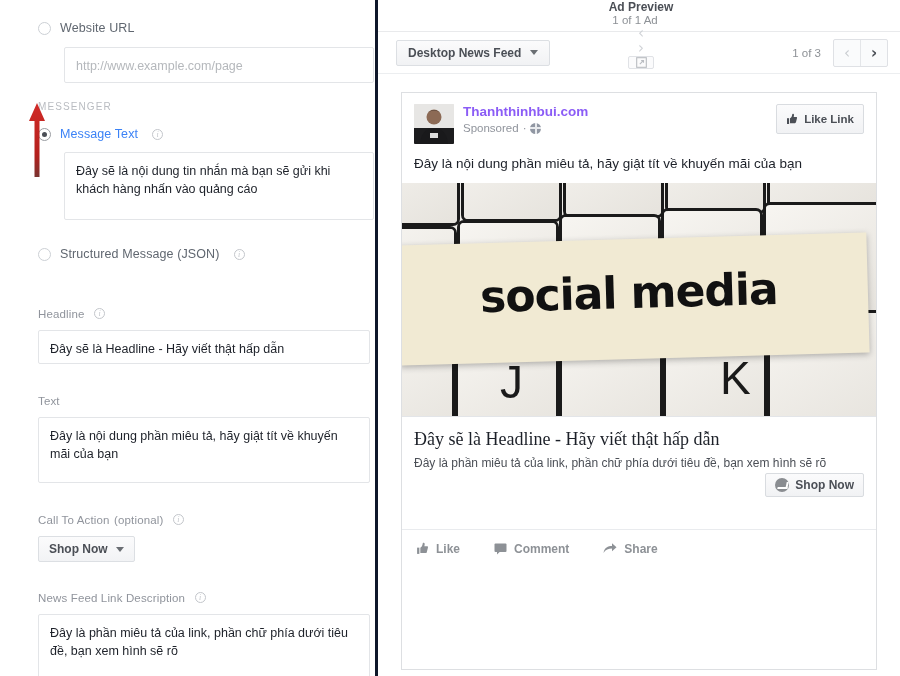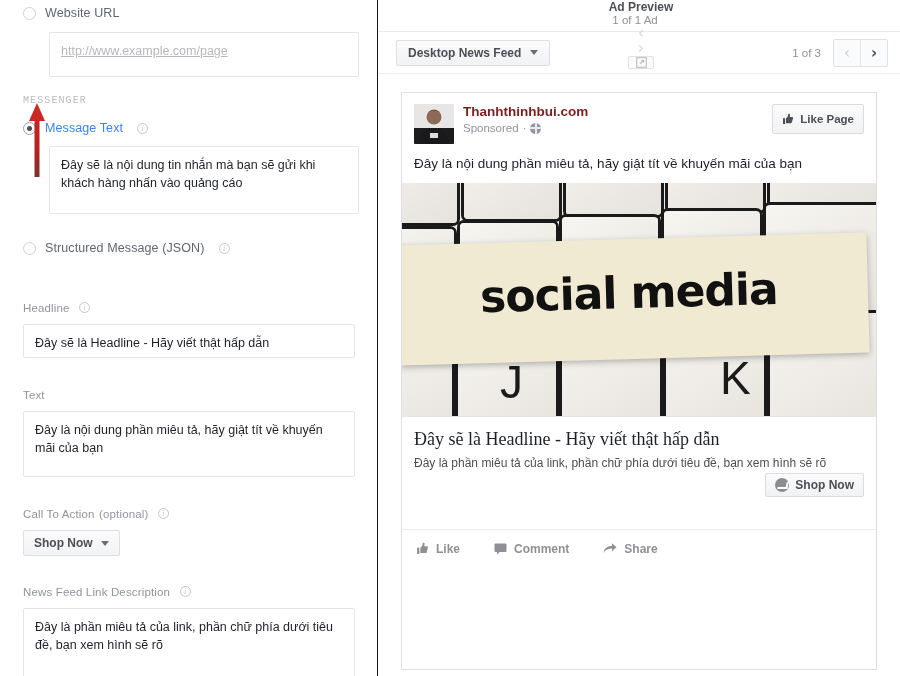--- a/index.html
+++ b/index.html
@@ -20,24 +20,24 @@
     inset: 0;
     display: flex;
     background: #fff;
   }
 
   
   .left-panel {
     width: 378px;
     height: 676px;
     background: #ffffff;
-    border-right: 1px solid #0f172a;
-    box-sizing: border-box;
-    position: relative;
-    padding: 1px;
+    border-right: 3px solid #0f172a;
+    box-sizing: border-box;
+    position: relative;
+    padding: 16px;
     overflow: hidden;
   }
 
   .field-block { padding: 0 22px; }
 
   .radio-row {
     display: flex;
     align-items: center;
     gap: 9px;
     height: 20px;
@@ -97,21 +97,20 @@
     padding: 9px 11px;
     line-height: 1.45;
   }
   .text-input.placeholder { color: #b5b8bc; }
 
   .section-label {
     font-size: 10px;
     letter-spacing: 1.1px;
     color: #b9bcc1;
     text-transform: uppercase;
-    font-family: Liberation Mono, monospace;
   }
 
   .field-label {
     font-size: 11.5px;
     color: #90949c;
     letter-spacing: .15px;
   }
 
   .cta-select {
     display: inline-flex;
@@ -278,21 +277,21 @@
     flex: 0 0 auto;
     border-radius: 1px;
     overflow: hidden;
     background: #e9e9e9;
     position: relative;
     margin-right: 9px;
   }
   .page-name {
     font-size: 13.5px;
     font-weight: bold;
-    color: #7f1d1d;
+    color: #8b5cf6;
     line-height: 16px;
     text-align: right;
   }
   .sponsored {
     font-size: 11.5px;
     color: #90949c;
     margin-top: 2px;
     display: flex;
     align-items: center;
     gap: 4px;
@@ -461,21 +460,21 @@
 
 <div class="app">
 
   <div class="left-panel">
 
     <div class="field-block" style="padding-top:2px;">
       <div class="radio-row">
         <span class="radio"></span>
         <span class="radio-label">Website URL</span>
       </div>
-      <div class="text-input placeholder" style="margin:9px 0 0 26px; width:310px; height:45px;text-decoration:underline;">http://www.example.com/page</div>
+      <div class="text-input placeholder" style="margin:9px 0 0 26px; width:310px; height:36px;">http://www.example.com/page</div>
     </div>
 
     <div class="field-block" style="margin-top:18px;">
       <div class="section-label">MESSENGER</div>
 
       <div class="radio-row" style="margin-top:12px;">
         <span class="radio checked"></span>
         <span class="radio-label dark">Message Text</span>
         <span class="info-icon">i</span>
       </div>
@@ -586,21 +585,21 @@
               <span>Sponsored</span>
               <span>·</span>
               <span class="globe-icon"></span>
             </span>
           </span>
           <span class="like-page-btn">
             <svg width="12" height="12" viewBox="0 0 12 12">
               <path d="M1 5.2h2.1V11H1z" fill="#4b4f56"></path>
               <path d="M4 5.2c1.2-.5 2-1.9 2.1-3.3.05-.8.5-1.2 1.1-1.1.6.1.9.7.8 1.5l-.3 1.7h2.5c.6 0 1 .5.85 1.05l-1.1 4.3c-.12.5-.5.85-1 .85H4z" fill="#4b4f56"></path>
             </svg>
-            <span>Like Page</span>
+            <span>Like Link</span>
           </span>
         </div>
 
         <div class="ad-body-text">Đây là nội dung phần miêu tả, hãy giật tít về khuyến mãi của bạn</div>
 
         <div class="ad-image">
 
           <div class="kb-key" style="left:-40px; top:-52px; width:95px; height:92px;"></div>
           <div class="kb-key" style="left:62px; top:-58px; width:95px; height:94px;"></div>
           <div class="kb-key" style="left:164px; top:-64px; width:95px; height:96px;"></div>

